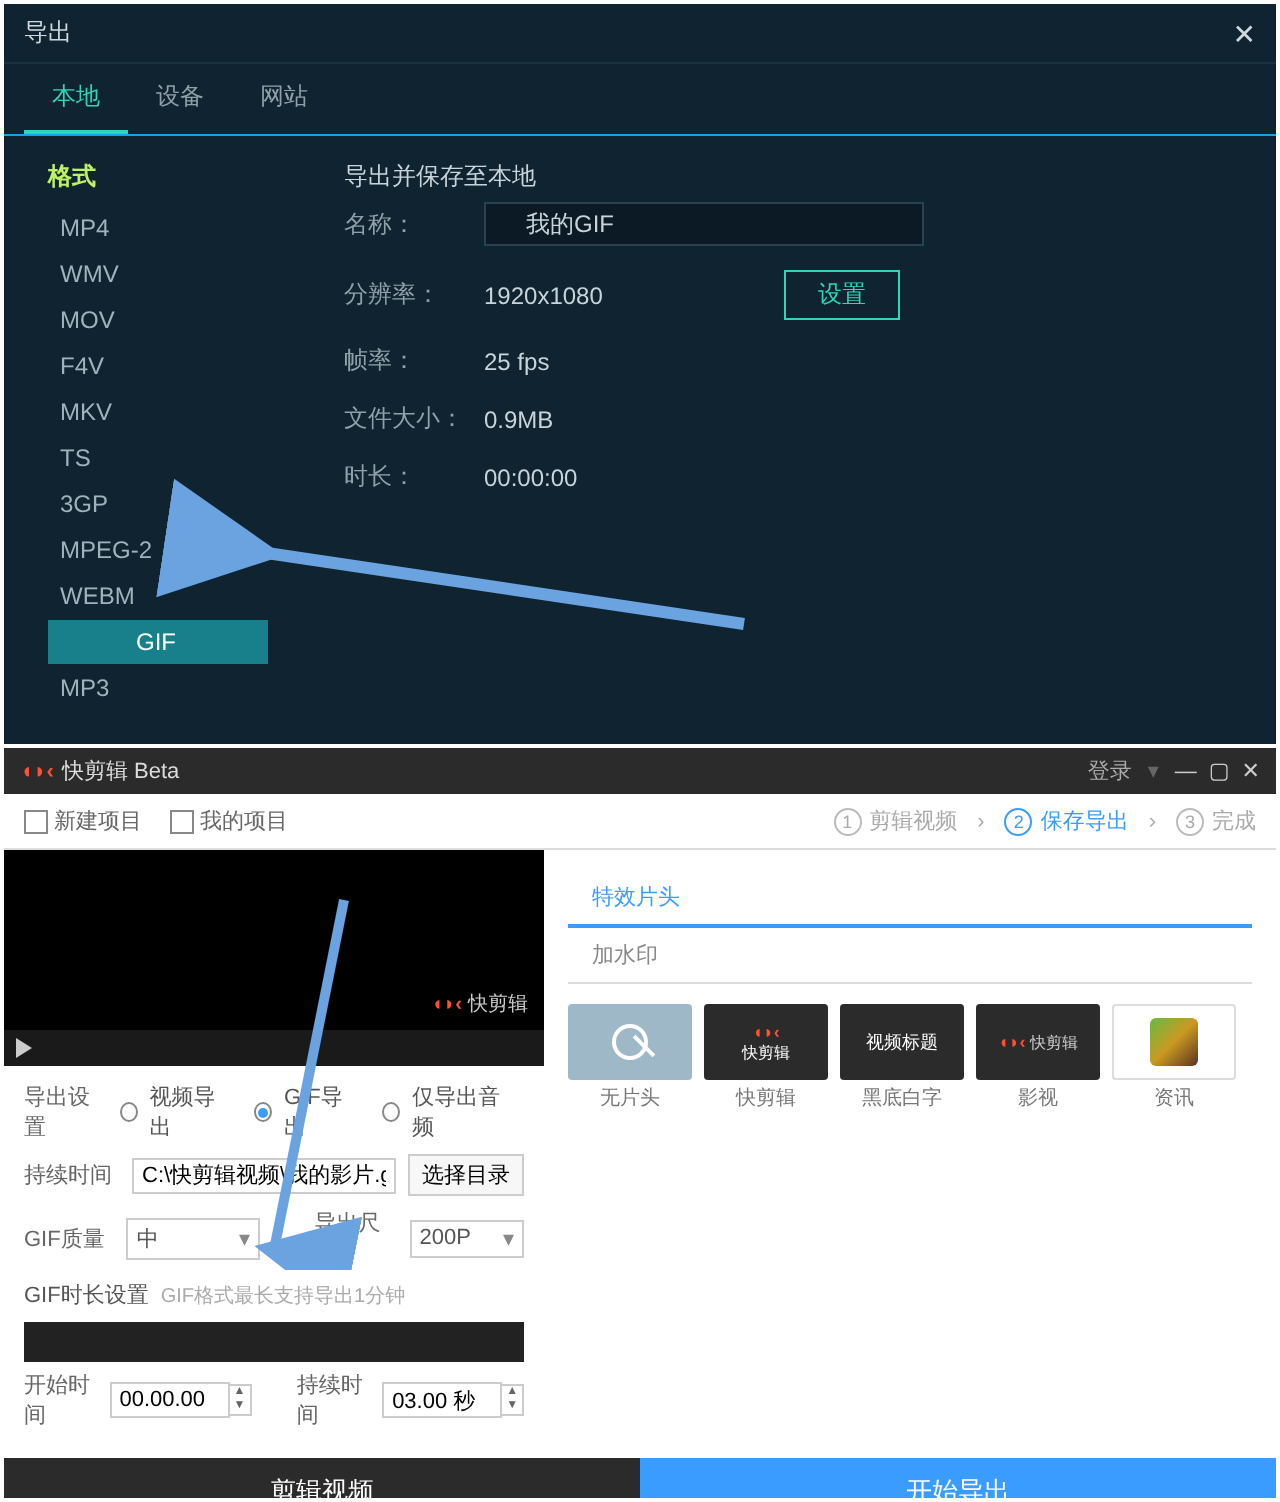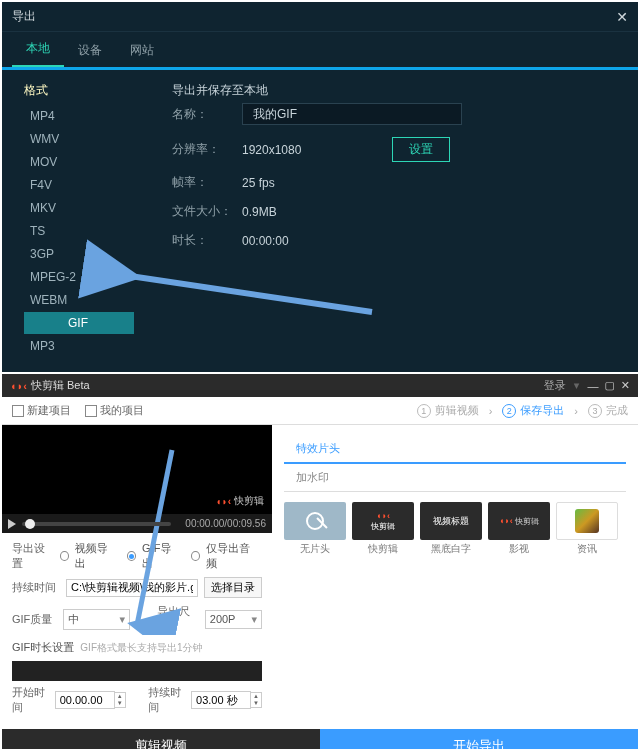--- a/index.html
+++ b/index.html
@@ -2,34 +2,34 @@
 <html><head>
 <meta charset="utf-8">
 <style>
   * { box-sizing: border-box; margin: 0; padding: 0; font-family: "Microsoft YaHei", Arial, sans-serif; }
   body { background: #fff; width: 640px; }
   
   
   .app1 { background: #0f2430; width: 636px; height: 370px; margin: 2px; position: relative; }
   .app1-titlebar { display: flex; justify-content: space-between; align-items: center; padding: 6px 10px; border-bottom: 1px solid #1a3240; color: #d0d8dc; font-size: 12px; }
   .app1-close { font-size: 14px; cursor: pointer; }
-  .app1-tabs { display: flex; padding: 0 10px; color: #8fa0a8; font-size: 12px; border-bottom: 3px solid #0ea5e9; align-items: flex-end; }
+  .app1-tabs { display: flex; padding: 0 10px; color: #8fa0a8; font-size: 12px; border-bottom: 1px solid #0ea5e9; }
   .app1-tab { padding: 8px 14px; cursor: pointer; }
   .app1-tab.active { color: #2dd6b6; border-bottom: 2px solid #2dd6b6; }
   .app1-body { display: flex; padding: 12px 16px 10px 22px; }
   .format-list { width: 110px; color: #9fb3bc; font-size: 12px; }
-  .format-heading { color: #fef9c3; margin-bottom: 6px; }
+  .format-heading { color: #bef264; margin-bottom: 6px; font-weight: bold; }
   .format-item { padding: 4px 6px; margin: 1px 0; cursor: pointer; }
   .format-item.selected { background: #18808a; color: #fff; padding-left: 44px; }
   .settings-col { flex: 1; padding-left: 38px; color: #9fb3bc; font-size: 12px; }
   .settings-title { color: #c8d4da; margin-bottom: 4px; }
   .settings-row { display: flex; align-items: center; margin-bottom: 12px; }
   .settings-label { width: 70px; color: #8fa0a8; }
   .settings-val { color: #c8d4da; }
-  .name-input { width: 220px; background: #0b1a24; border: 1px solid #2a4250; color: #c8d4da; padding: 3px 10px; font-size: 12px; }
+  .name-input { width: 220px; background: #0b1a24; border: 1px solid #2a4250; color: #c8d4da; padding: 3px 20px; font-size: 12px; }
   .path-box { width: 220px; background: #0b1a24; border: 1px solid #2a4250; color: #c8d4da; padding: 3px 6px; font-size: 12px; display: flex; justify-content: space-between; align-items: center; }
   .folder-icon { width: 12px; height: 10px; border: 1px solid #c8d4da; border-radius: 1px; }
   .res-row .settings-val { width: 150px; }
   .btn-outline { border: 1px solid #2dd6b6; color: #2dd6b6; padding: 3px 16px; font-size: 12px; background: transparent; cursor: pointer; }
   .footer-row { display: flex; align-items: center; justify-content: space-between; padding: 8px 16px 14px 170px; }
   .checkbox-row { display: flex; align-items: center; gap: 6px; color: #c8d4da; font-size: 12px; }
   .cb { width: 12px; height: 12px; background: #2dd6b6; display: inline-flex; align-items: center; justify-content: center; color: #0f2430; font-size: 10px; }
   .btn-primary { background: #2dd6b6; color: #0f2430; border: none; padding: 6px 24px; font-size: 12px; cursor: pointer; }
   
   
@@ -234,26 +234,20 @@
                 <marker id="ah2" markerWidth="10" markerHeight="10" refX="5" refY="8" orient="auto">
                   <path d="M0,0 L10,5 L0,10 Z" fill="#6aa3e0" transform="rotate(90 5 5)"></path>
                 </marker>
               </defs>
             <line x1="80" y1="5" x2="45" y2="180" stroke="#6aa3e0" stroke-width="5" marker-end="url(#ah2)"></line>
           </svg>
         </div>
       </div>
       <div class="player-bar">
         <div class="play-btn"></div>
-        <div class="progress-container">
-          <div class="progress-track">
-              <div class="progress-thumb"></div>
-            </div>
-          <span class="time-text">00:00.00/00:09.56</span>
-        </div>
       </div>
       <div class="export-panel">
         <div class="ep-row">
           <span class="ep-label">导出设置</span>
           <span class="radio"></span>
             <span class="radio-label">视频导出</span>
           <span class="radio checked"></span>
             <span class="radio-label">GIF导出</span>
           <span class="radio"></span>
             <span class="radio-label">仅导出音频</span>

